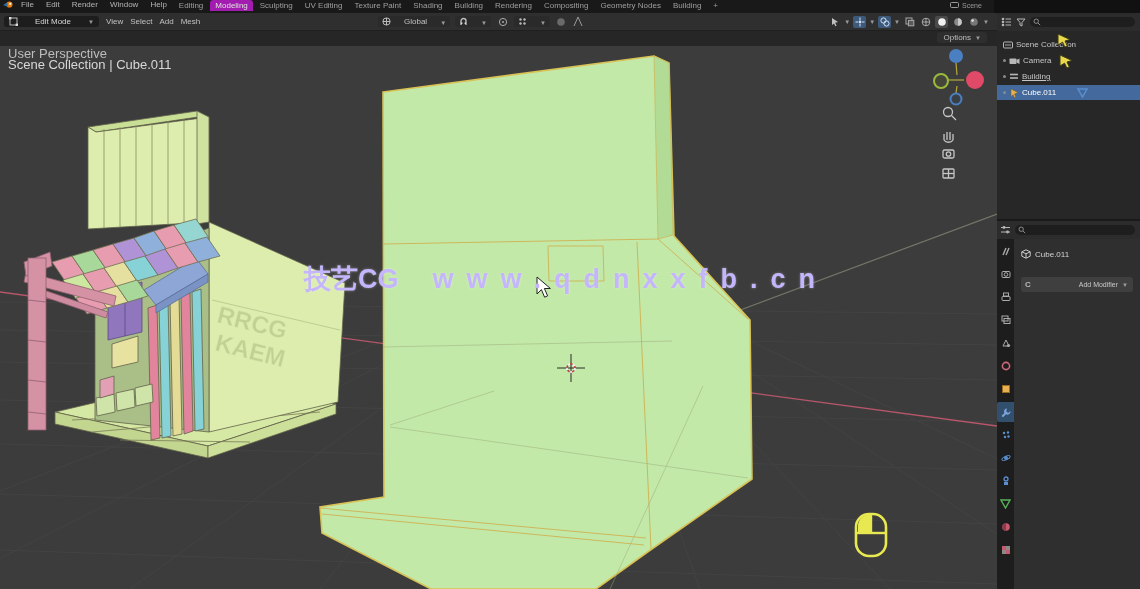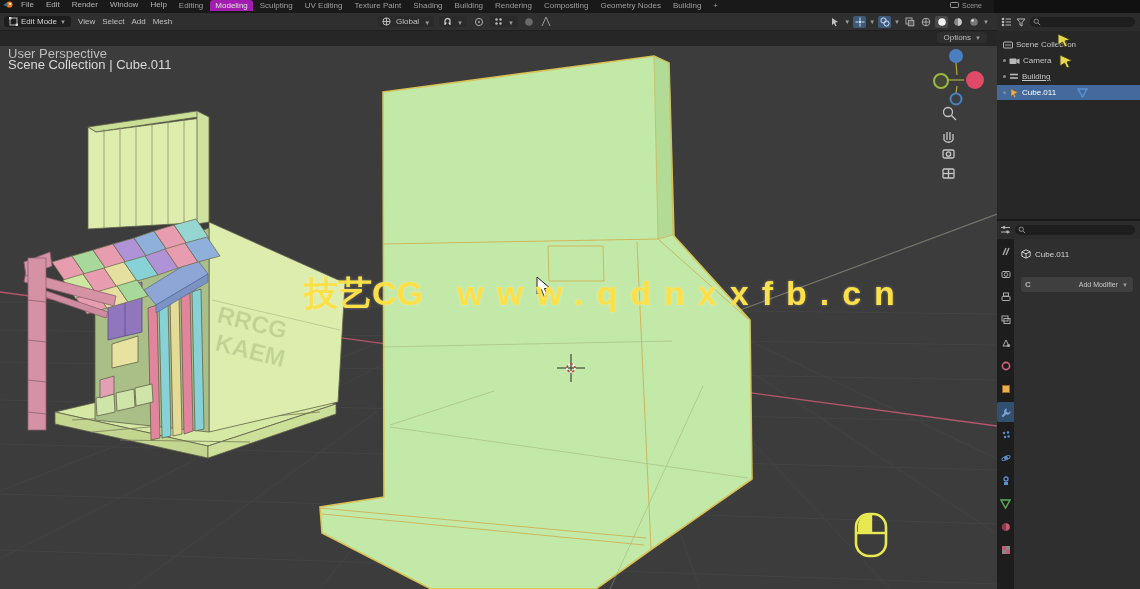--- a/index.html
+++ b/index.html
@@ -13,44 +13,44 @@
   #topbar .menu{padding:0 5px;white-space:nowrap;}
   #topbar .tab{padding:1px 5px;border-radius:3px 3px 0 0;white-space:nowrap;color:#9f9f9f;}
   #topbar .tab.active{background:#a21caf;color:#e0e0e0;}
   #topbar .logo{width:11px;height:9px;margin-left:3px;}
   #scene-widget{position:absolute;left:950px;top:1px;display:flex;align-items:center;
                 gap:3px;font-size:7px;color:#9a9a9a;}
   
   #vp-header{left:0;top:13px;width:997px;height:17px;background:#2f2f2f;
              border-bottom:1px solid #1f1f1f;z-index:25;font-size:8px;color:#c2c2c2;}
   .vph-left{position:absolute;left:4px;top:0;height:17px;display:flex;align-items:center;gap:7px;}
-  .mode-box{display:flex;align-items:center;gap:3px;background:#1d1d1d;border-radius:3px;
+  .mode-box{display:flex;align-items:center;gap:17px;background:#1d1d1d;border-radius:3px;
             padding:1px 5px;color:#d6d6d6;}
   .vph-center{position:absolute;left:378px;top:0;height:17px;display:flex;align-items:center;gap:5px;}
-  .hdr-box{display:flex;align-items:flex-end;gap:5px;background:#2a2a2a;border-radius:3px;padding:1px 4px;}
+  .hdr-box{display:flex;align-items:flex-end;gap:13px;background:#2a2a2a;border-radius:3px;padding:1px 4px;}
   .vph-right{position:absolute;right:8px;top:0;height:17px;display:flex;align-items:center;gap:3px;}
   .togl{width:13px;height:12px;border-radius:2px;display:flex;align-items:center;justify-content:center;}
   .togl.on{background:#3e5a7a;}
   .caret{font-size:6px;color:#9a9a9a;}
   
   #tool-row{left:0;top:30px;width:997px;height:16px;background:#262626;z-index:24;
             font-size:8px;color:#bdbdbd;}
   .tool-left{position:absolute;left:6px;top:0;height:16px;display:flex;align-items:center;gap:8px;}
   .preset-box{width:88px;height:11px;background:#1c1c1c;border-radius:3px;display:flex;
               align-items:center;justify-content:flex-end;padding-right:3px;}
   .mini-btn{background:#3a3a3a;border-radius:2px;padding:0 4px;height:11px;display:flex;align-items:center;}
   #options-btn{position:absolute;right:10px;top:2px;background:#2e2e2e;border-radius:3px;
                padding:1px 6px;display:flex;gap:4px;align-items:center;}
   
   #viewport{left:0;top:46px;width:997px;height:543px;background:#3c3c3c;overflow:hidden;z-index:1;}
   #vp-overlay-text{position:absolute;left:8px;top:2px;color:#c9c9c9;font-size:13px;line-height:11px;z-index:5;}
   #vp-overlay-text .l1{color:#bdbdbd;}
   #vp-overlay-text .l2{color:#d8d8d8;}
-  #watermark{position:absolute;left:304px;top:225px;z-index:6;font-weight:bold;
-             font-size:34px;color:#fde047;white-space:nowrap;
+  #watermark{position:absolute;left:304px;top:215px;z-index:6;font-weight:bold;
+             font-size:27px;color:#c4b5fd;white-space:nowrap;
              text-shadow:0 0 3px rgba(255,255,255,.35);}
   #watermark .url{letter-spacing:13px;margin-left:34px;}
   
   #right-panel{left:997px;top:13px;width:143px;height:576px;background:#272727;z-index:20;}
   #outliner-header{position:absolute;left:0;top:0;width:143px;height:18px;background:#2c2c2c;
                    display:flex;align-items:center;gap:4px;padding-left:4px;box-sizing:border-box;}
   .search-field{flex:1;height:10px;background:#1e1e1e;border-radius:5px;margin-right:5px;
                 display:flex;align-items:center;gap:2px;padding-left:3px;}
   .otl-row{position:absolute;left:0;width:143px;height:15px;display:flex;align-items:center;
            gap:3px;font-size:8px;color:#c5c5c5;box-sizing:border-box;}

